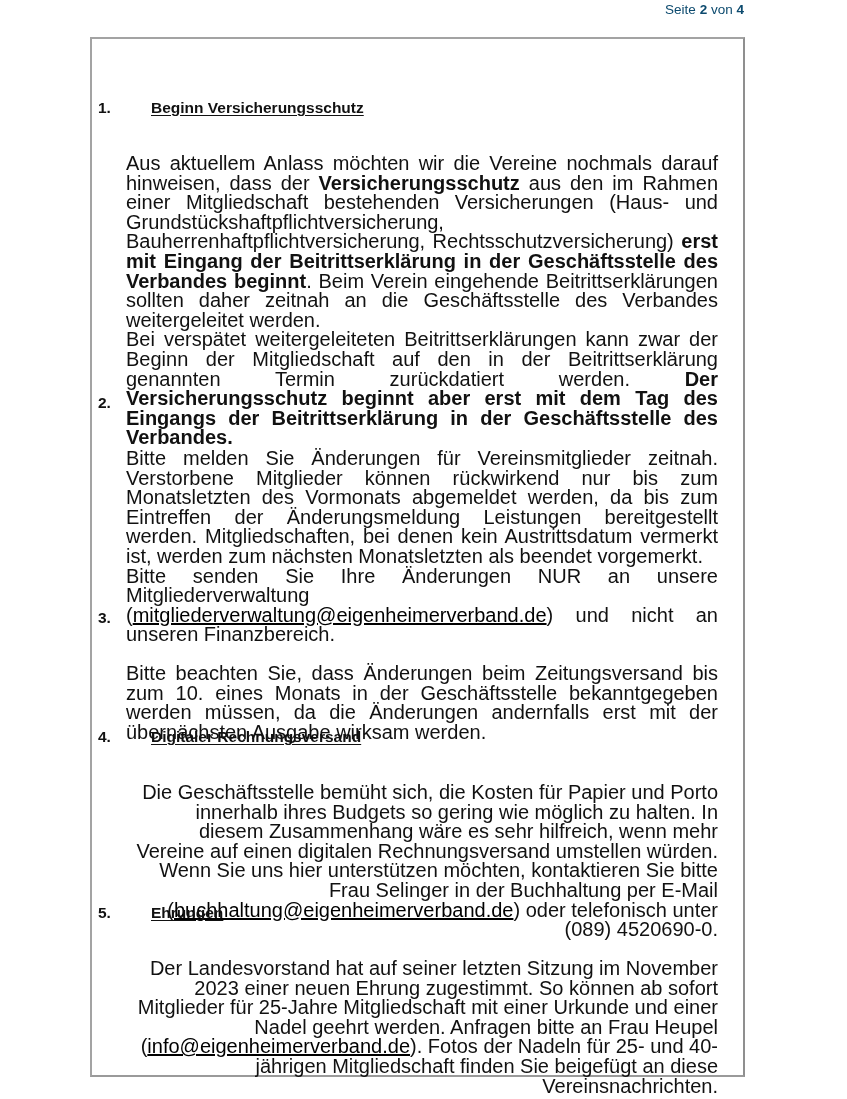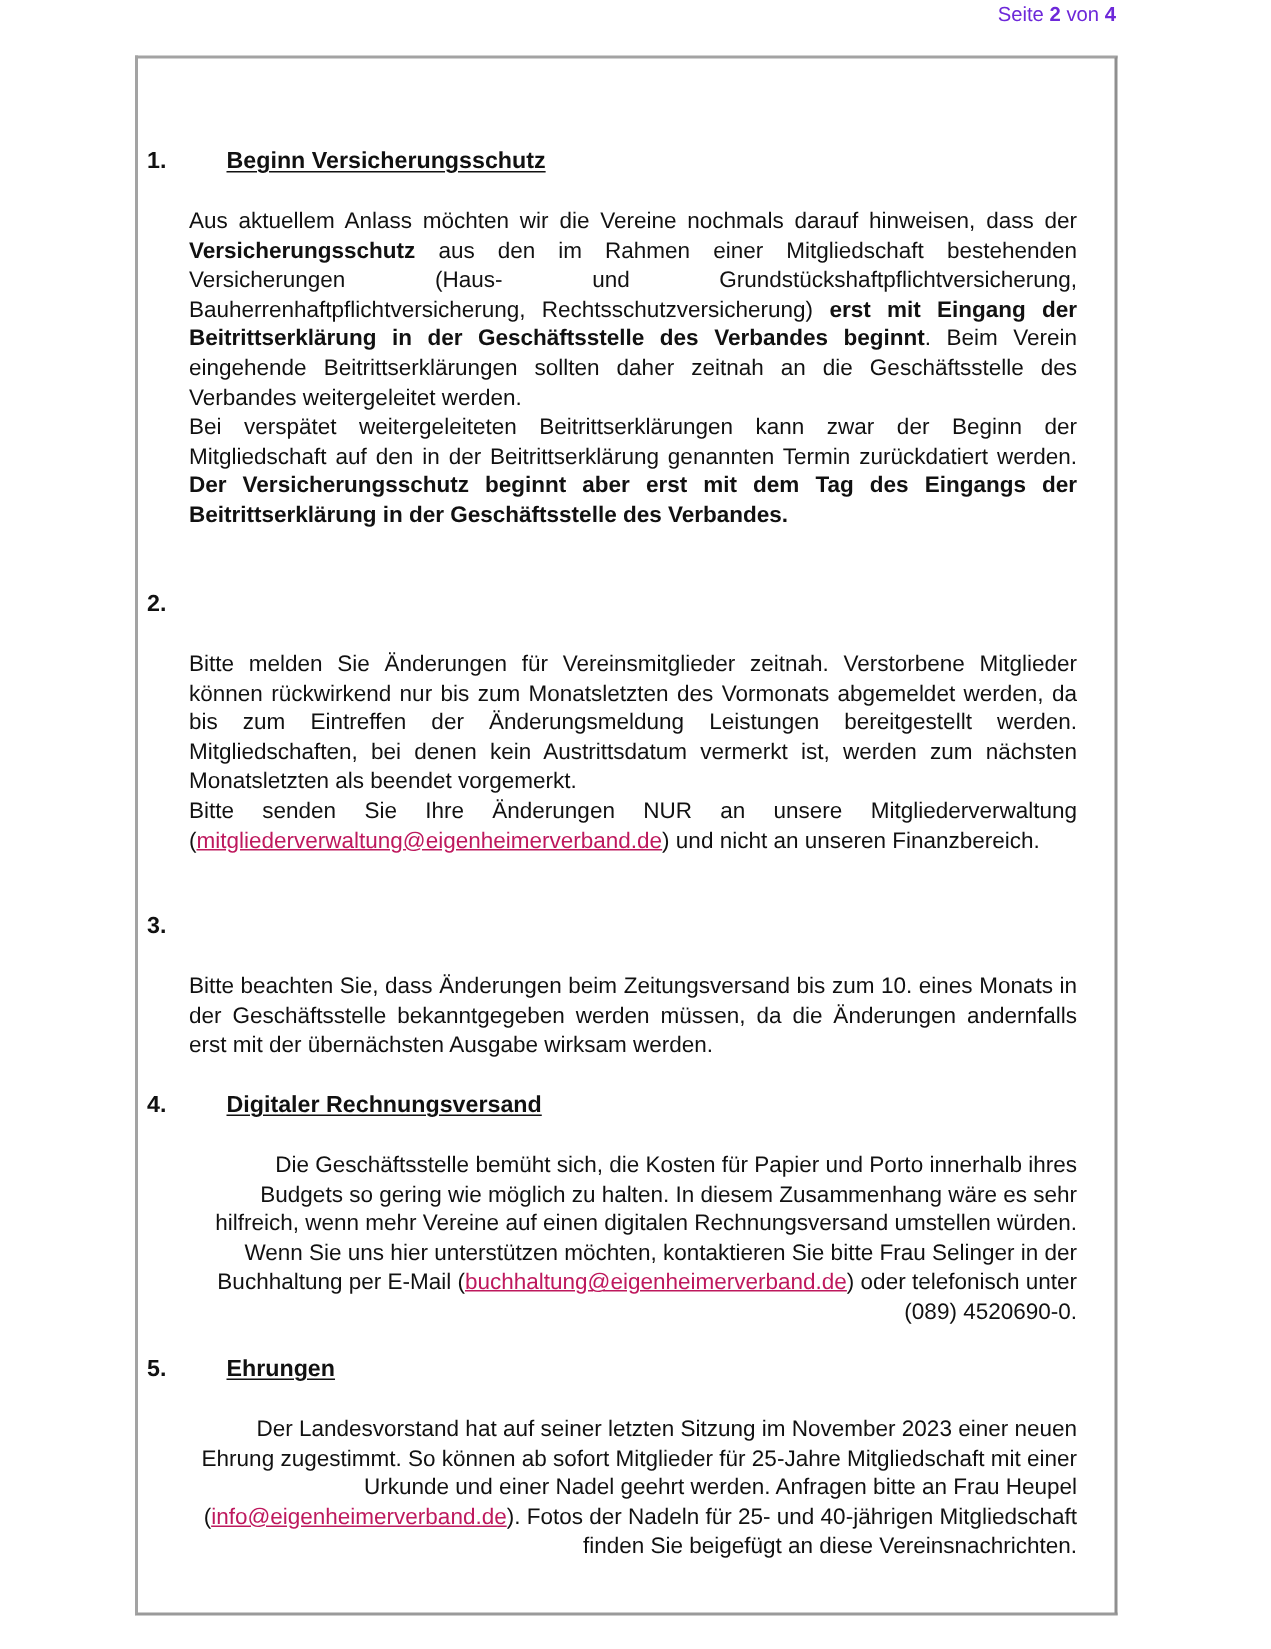--- a/index.html
+++ b/index.html
@@ -1,29 +1,29 @@
 <!DOCTYPE html>
 <html><head>
 <meta charset="utf-8">
 <style>
   html, body { margin:0; padding:0; background:#ffffff; }
   body { width:847px; height:1099px; position:relative; overflow:hidden;
          font-family:"Liberation Sans", sans-serif; color:#111; }
-  .page-header { position:absolute; top:2px; right:103px; font-size:13.5px; color:#6d28d9; }
+  .page-header { position:absolute; top:2px; right:103px; font-size:13.5px; color:#0c4a6e; }
   .page-header b { font-weight:bold; }
   .frame { position:absolute; left:90px; top:37px; width:655px; height:1040px;
            border:2px solid #a3a3a3; border-right-color:#8f8f8f; border-bottom-color:#9a9a9a; box-sizing:border-box; }
   .section { position:absolute; left:98px; width:620px; }
   .sec-head { font-size:15.5px; font-weight:bold; line-height:19px; position:relative; height:20px; }
   .sec-num { position:absolute; left:0; top:0; }
   .sec-title { position:absolute; left:28px; top:0; text-decoration:underline; text-underline-offset:2px;margin-left:25px; }
-  .sec-body { margin-left:28px; margin-top:20px; font-size:15px; line-height:19.6px; text-align:justify; }
+  .sec-body { margin-left:28px; margin-top:36px; font-size:20px; line-height:19.6px; text-align:justify; }
   .sec-body p { margin:0; }
   .ragged { text-align:right; }
-  .link { color:#be185d; text-decoration:underline; }
+  .link { color:#000000; text-decoration:underline; }
   .b { font-weight:bold; }
 </style>
 </head>
 <body>
 
 <div class="page-header">
   <span>Seite</span>
   <b>2</b>
   <span>von</span>
   <b>4</b>

